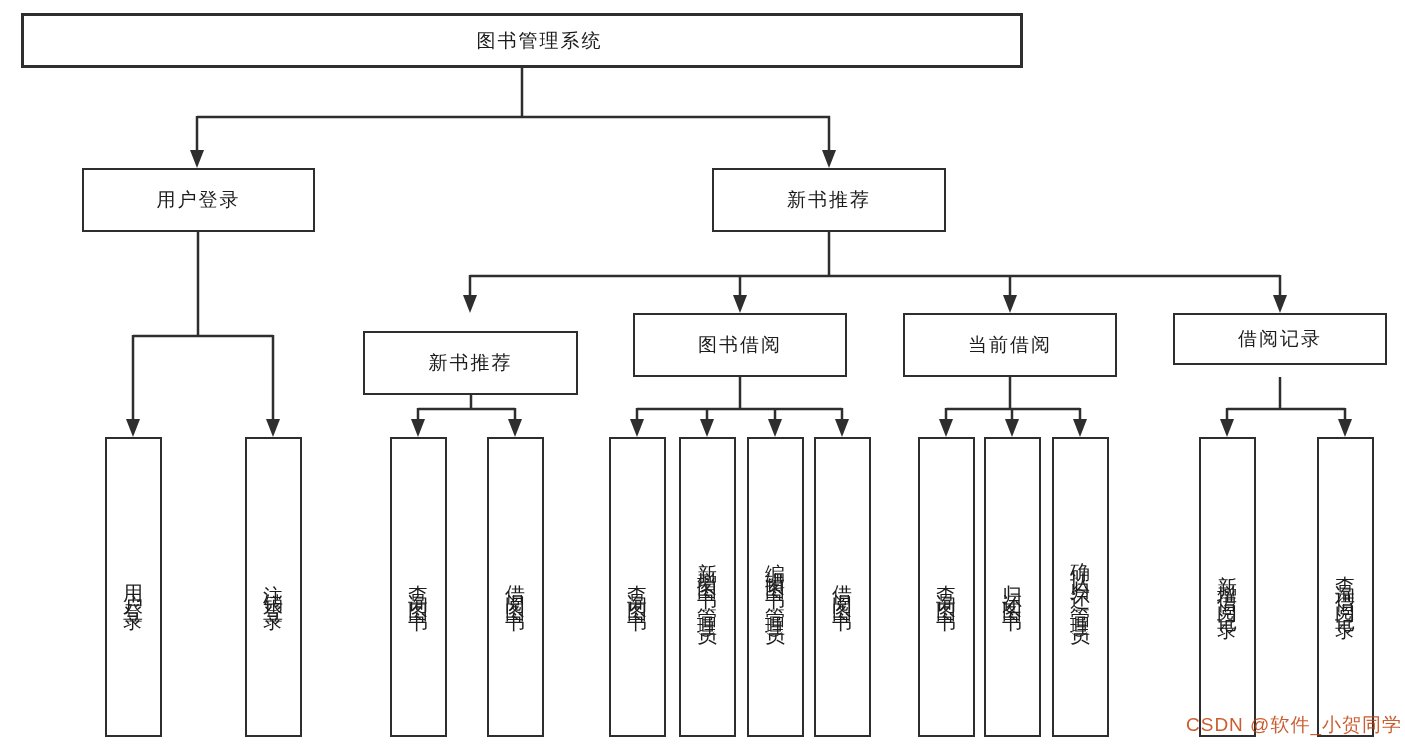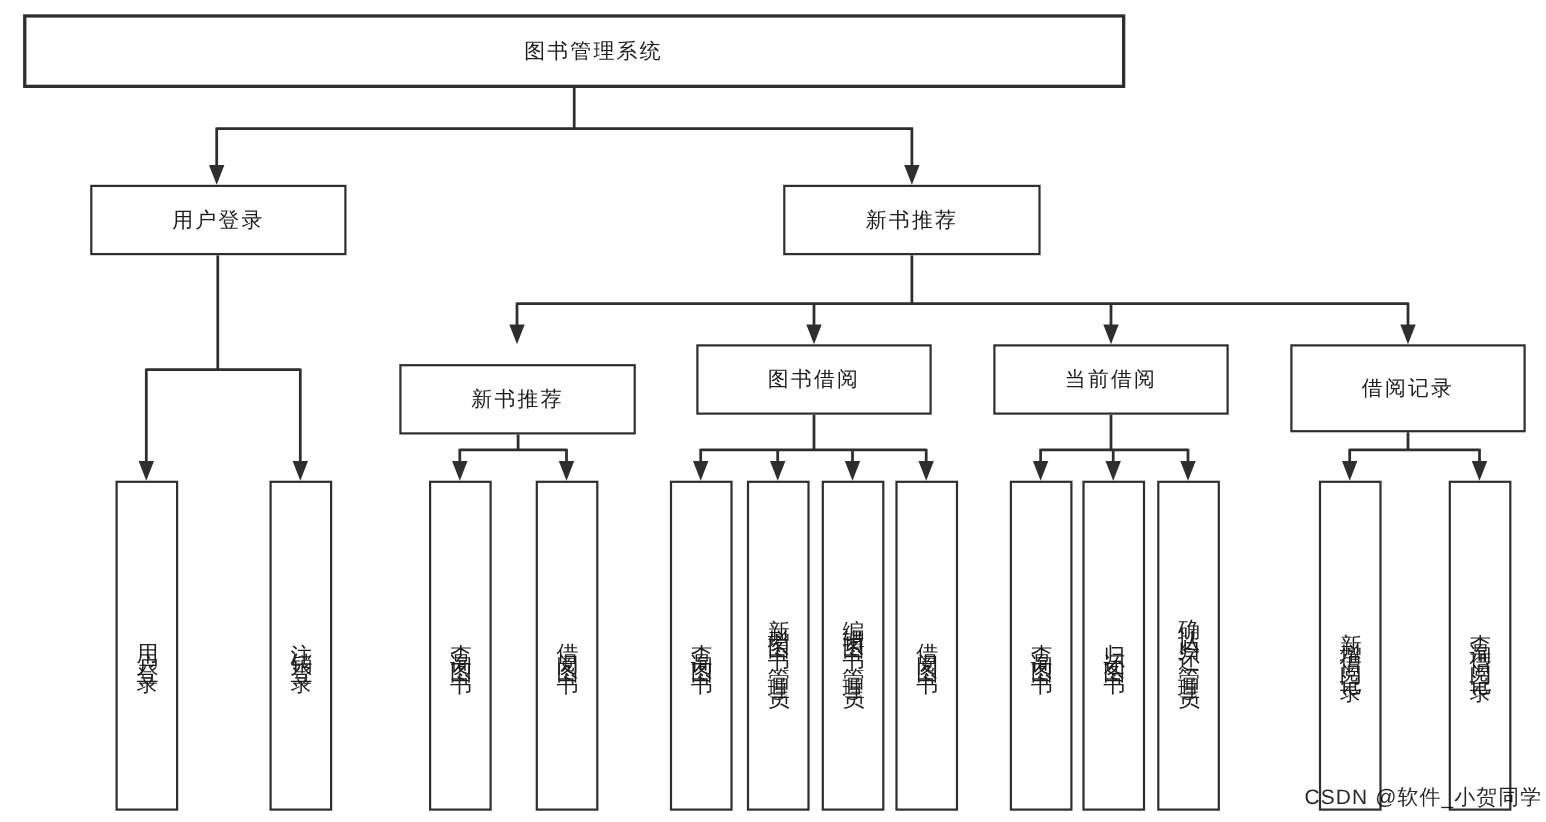--- a/index.html
+++ b/index.html
@@ -40,21 +40,21 @@
     line-height: 1;
     color: #1c1c1c;
     white-space: nowrap;
   }
   .watermark {
     position: absolute;
     left: 1186px;
     top: 712px;
     font-size: 19px;
     letter-spacing: 1px;
-    color: #000000;
+    color: #c2410c;
     opacity: 0.85;
     white-space: nowrap;
     z-index: 10;
   }
 </style>
 </head>
 <body>
 
 <div class="canvas">
 
@@ -94,41 +94,41 @@
       <polygon points="768,419 782,419 775,437"></polygon>
       <polygon points="835,419 849,419 842,437"></polygon>
       <polygon points="939,419 953,419 946,437"></polygon>
       <polygon points="1005,419 1019,419 1012,437"></polygon>
       <polygon points="1073,419 1087,419 1080,437"></polygon>
       <polygon points="1220,419 1234,419 1227,437"></polygon>
       <polygon points="1338,419 1352,419 1345,437"></polygon>
     </g>
   </svg>
 
-  <div class="box root" style="left:21px; top:13px; width:1002px; height:67px;padding-left:35px;">
+  <div class="box root" style="left:21px; top:13px; width:1002px; height:55px;padding-left:35px;">
     <span class="h-label">图书管理系统</span>
   </div>
 
   <div class="box" style="left:82px; top:168px; width:233px; height:64px;">
     <span class="h-label">用户登录</span>
   </div>
   <div class="box" style="left:712px; top:168px; width:234px; height:64px;">
     <span class="h-label">新书推荐</span>
   </div>
 
   <div class="box" style="left:363px; top:313px; width:215px; height:64px;margin-top:18px;">
     <span class="h-label">新书推荐</span>
   </div>
   <div class="box" style="left:633px; top:313px; width:214px; height:64px;">
     <span class="h-label">图书借阅</span>
   </div>
   <div class="box" style="left:903px; top:313px; width:214px; height:64px;">
     <span class="h-label">当前借阅</span>
   </div>
-  <div class="box" style="left:1173px; top:313px; width:214px; height:80px;text-align:right;">
+  <div class="box" style="left:1173px; top:313px; width:214px; height:52px;text-align:right;">
     <span class="h-label">借阅记录</span>
   </div>
 
   <div class="box leaf" style="left:105px; top:437px; width:57px; height:300px;">
     <span class="v-label">用户登录</span>
   </div>
   <div class="box leaf" style="left:245px; top:437px; width:57px; height:300px;">
     <span class="v-label">注销登录</span>
   </div>
 

